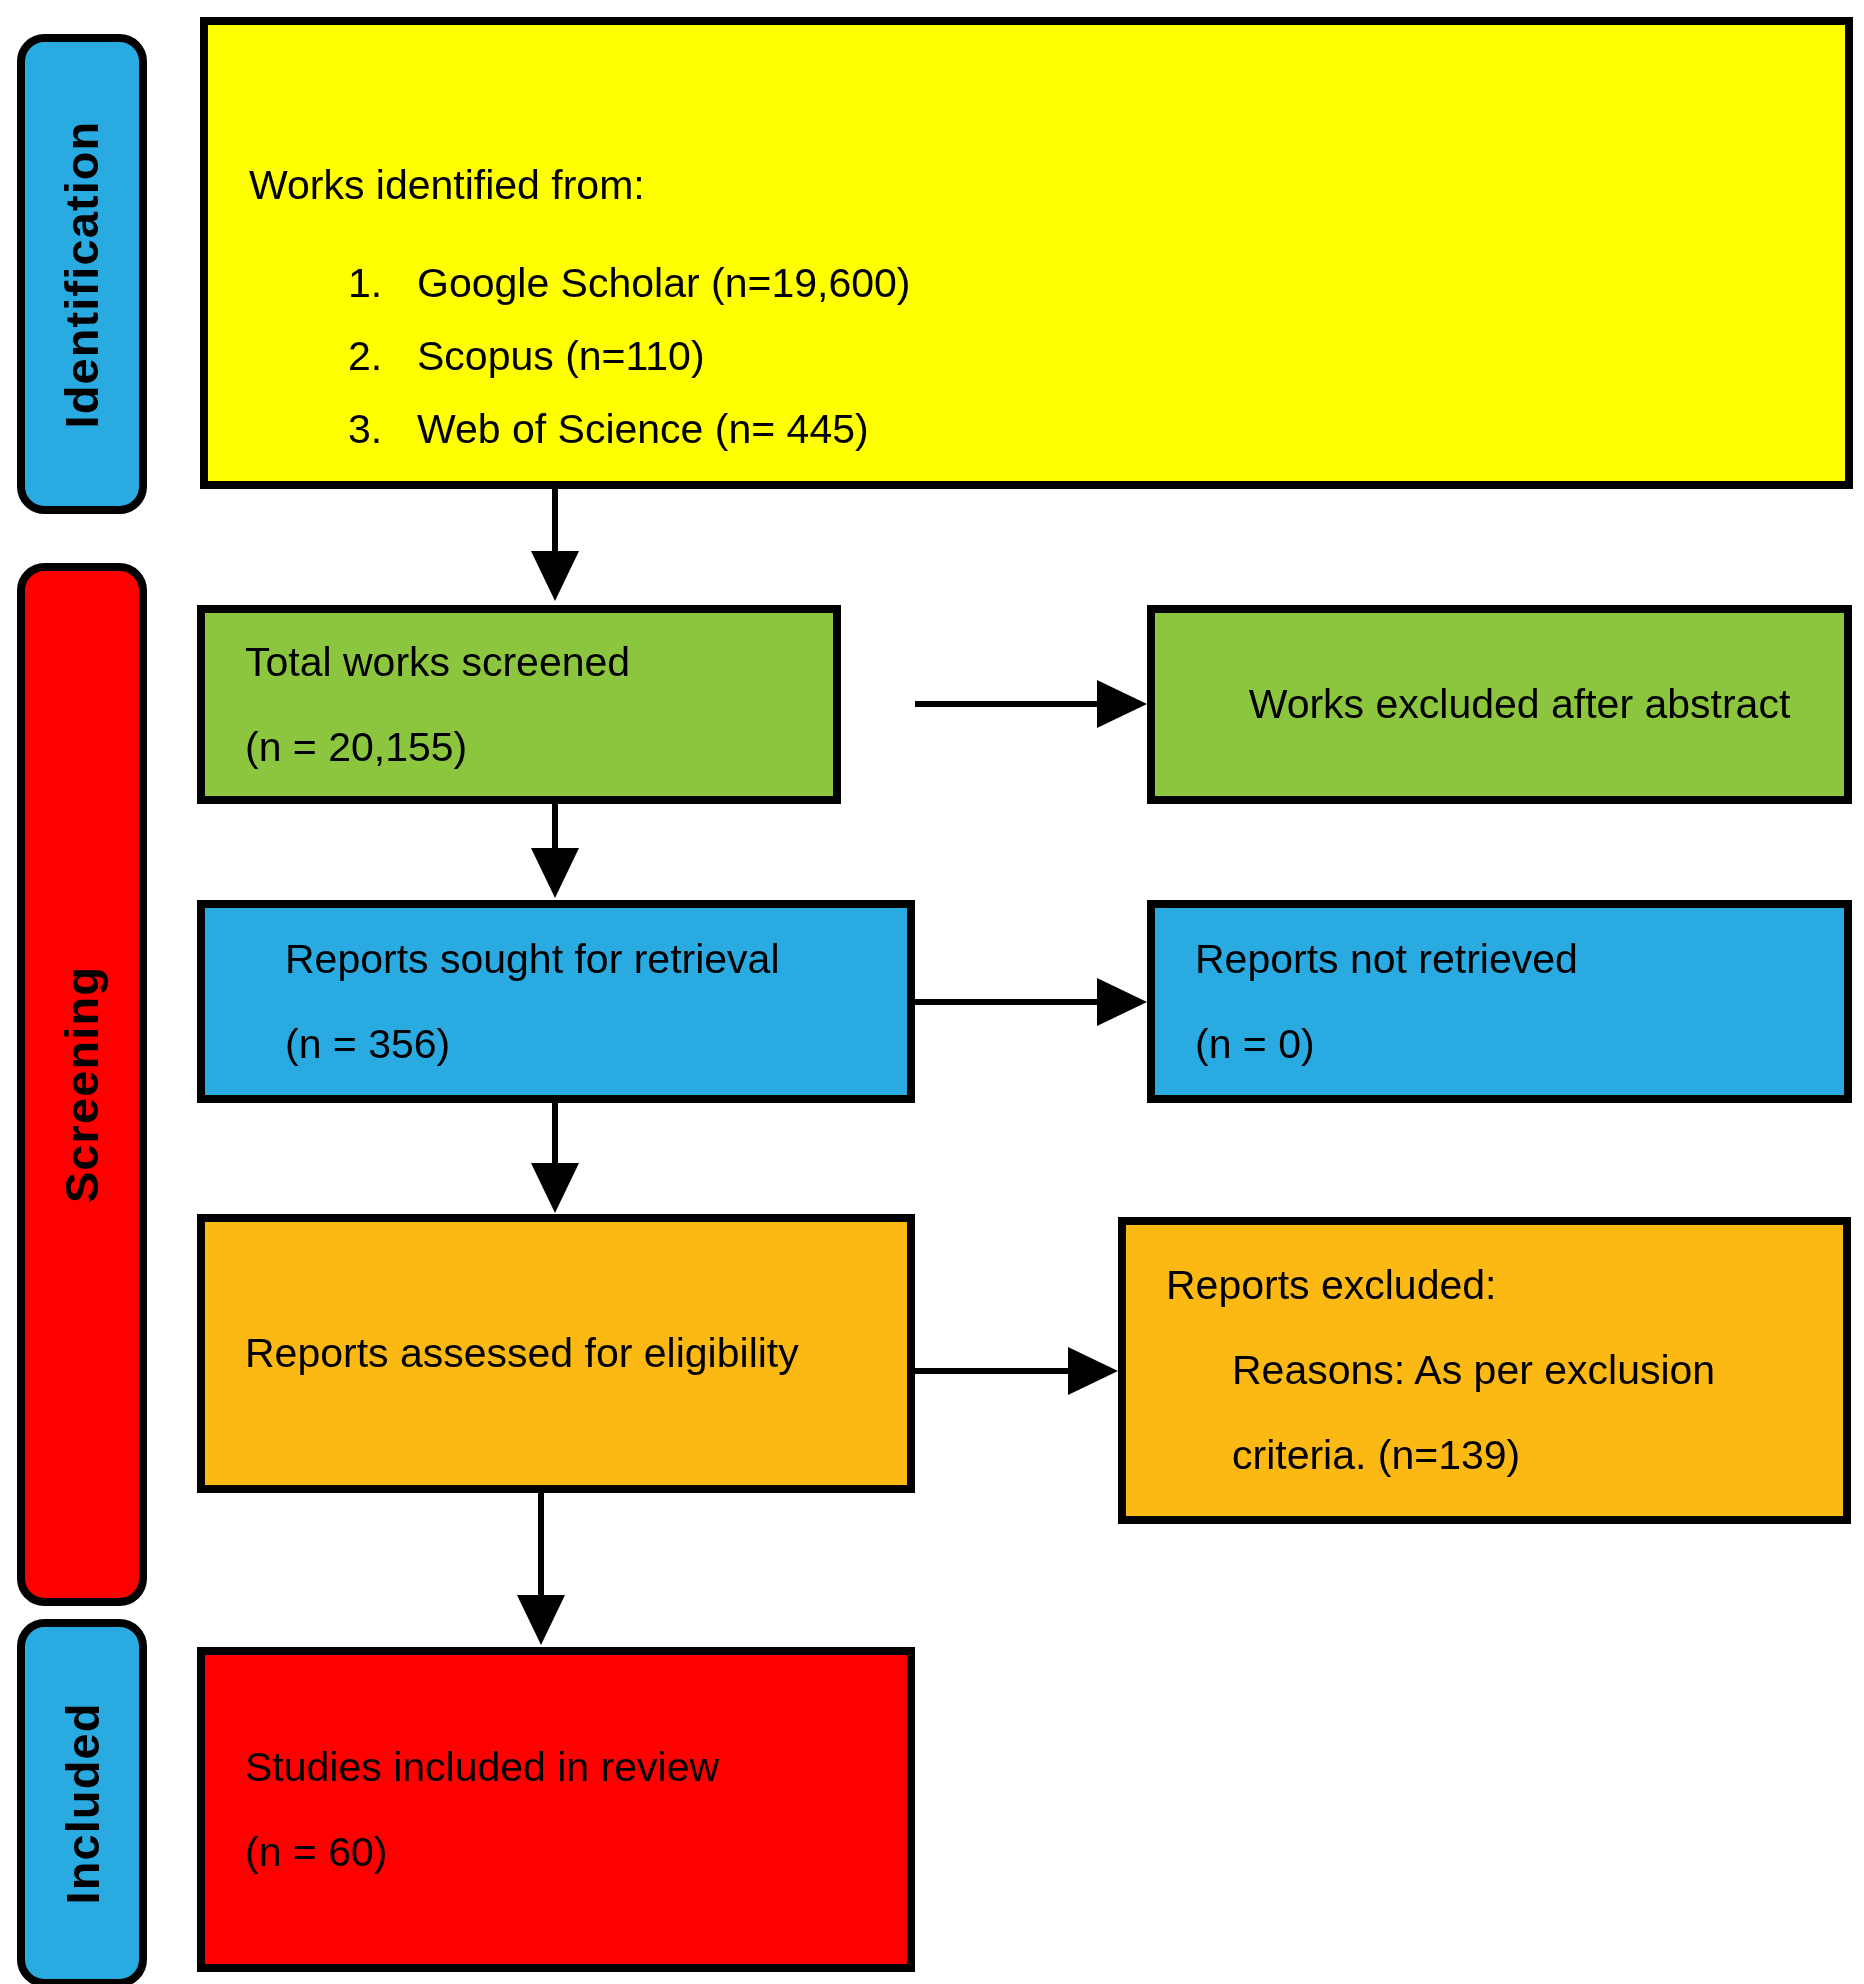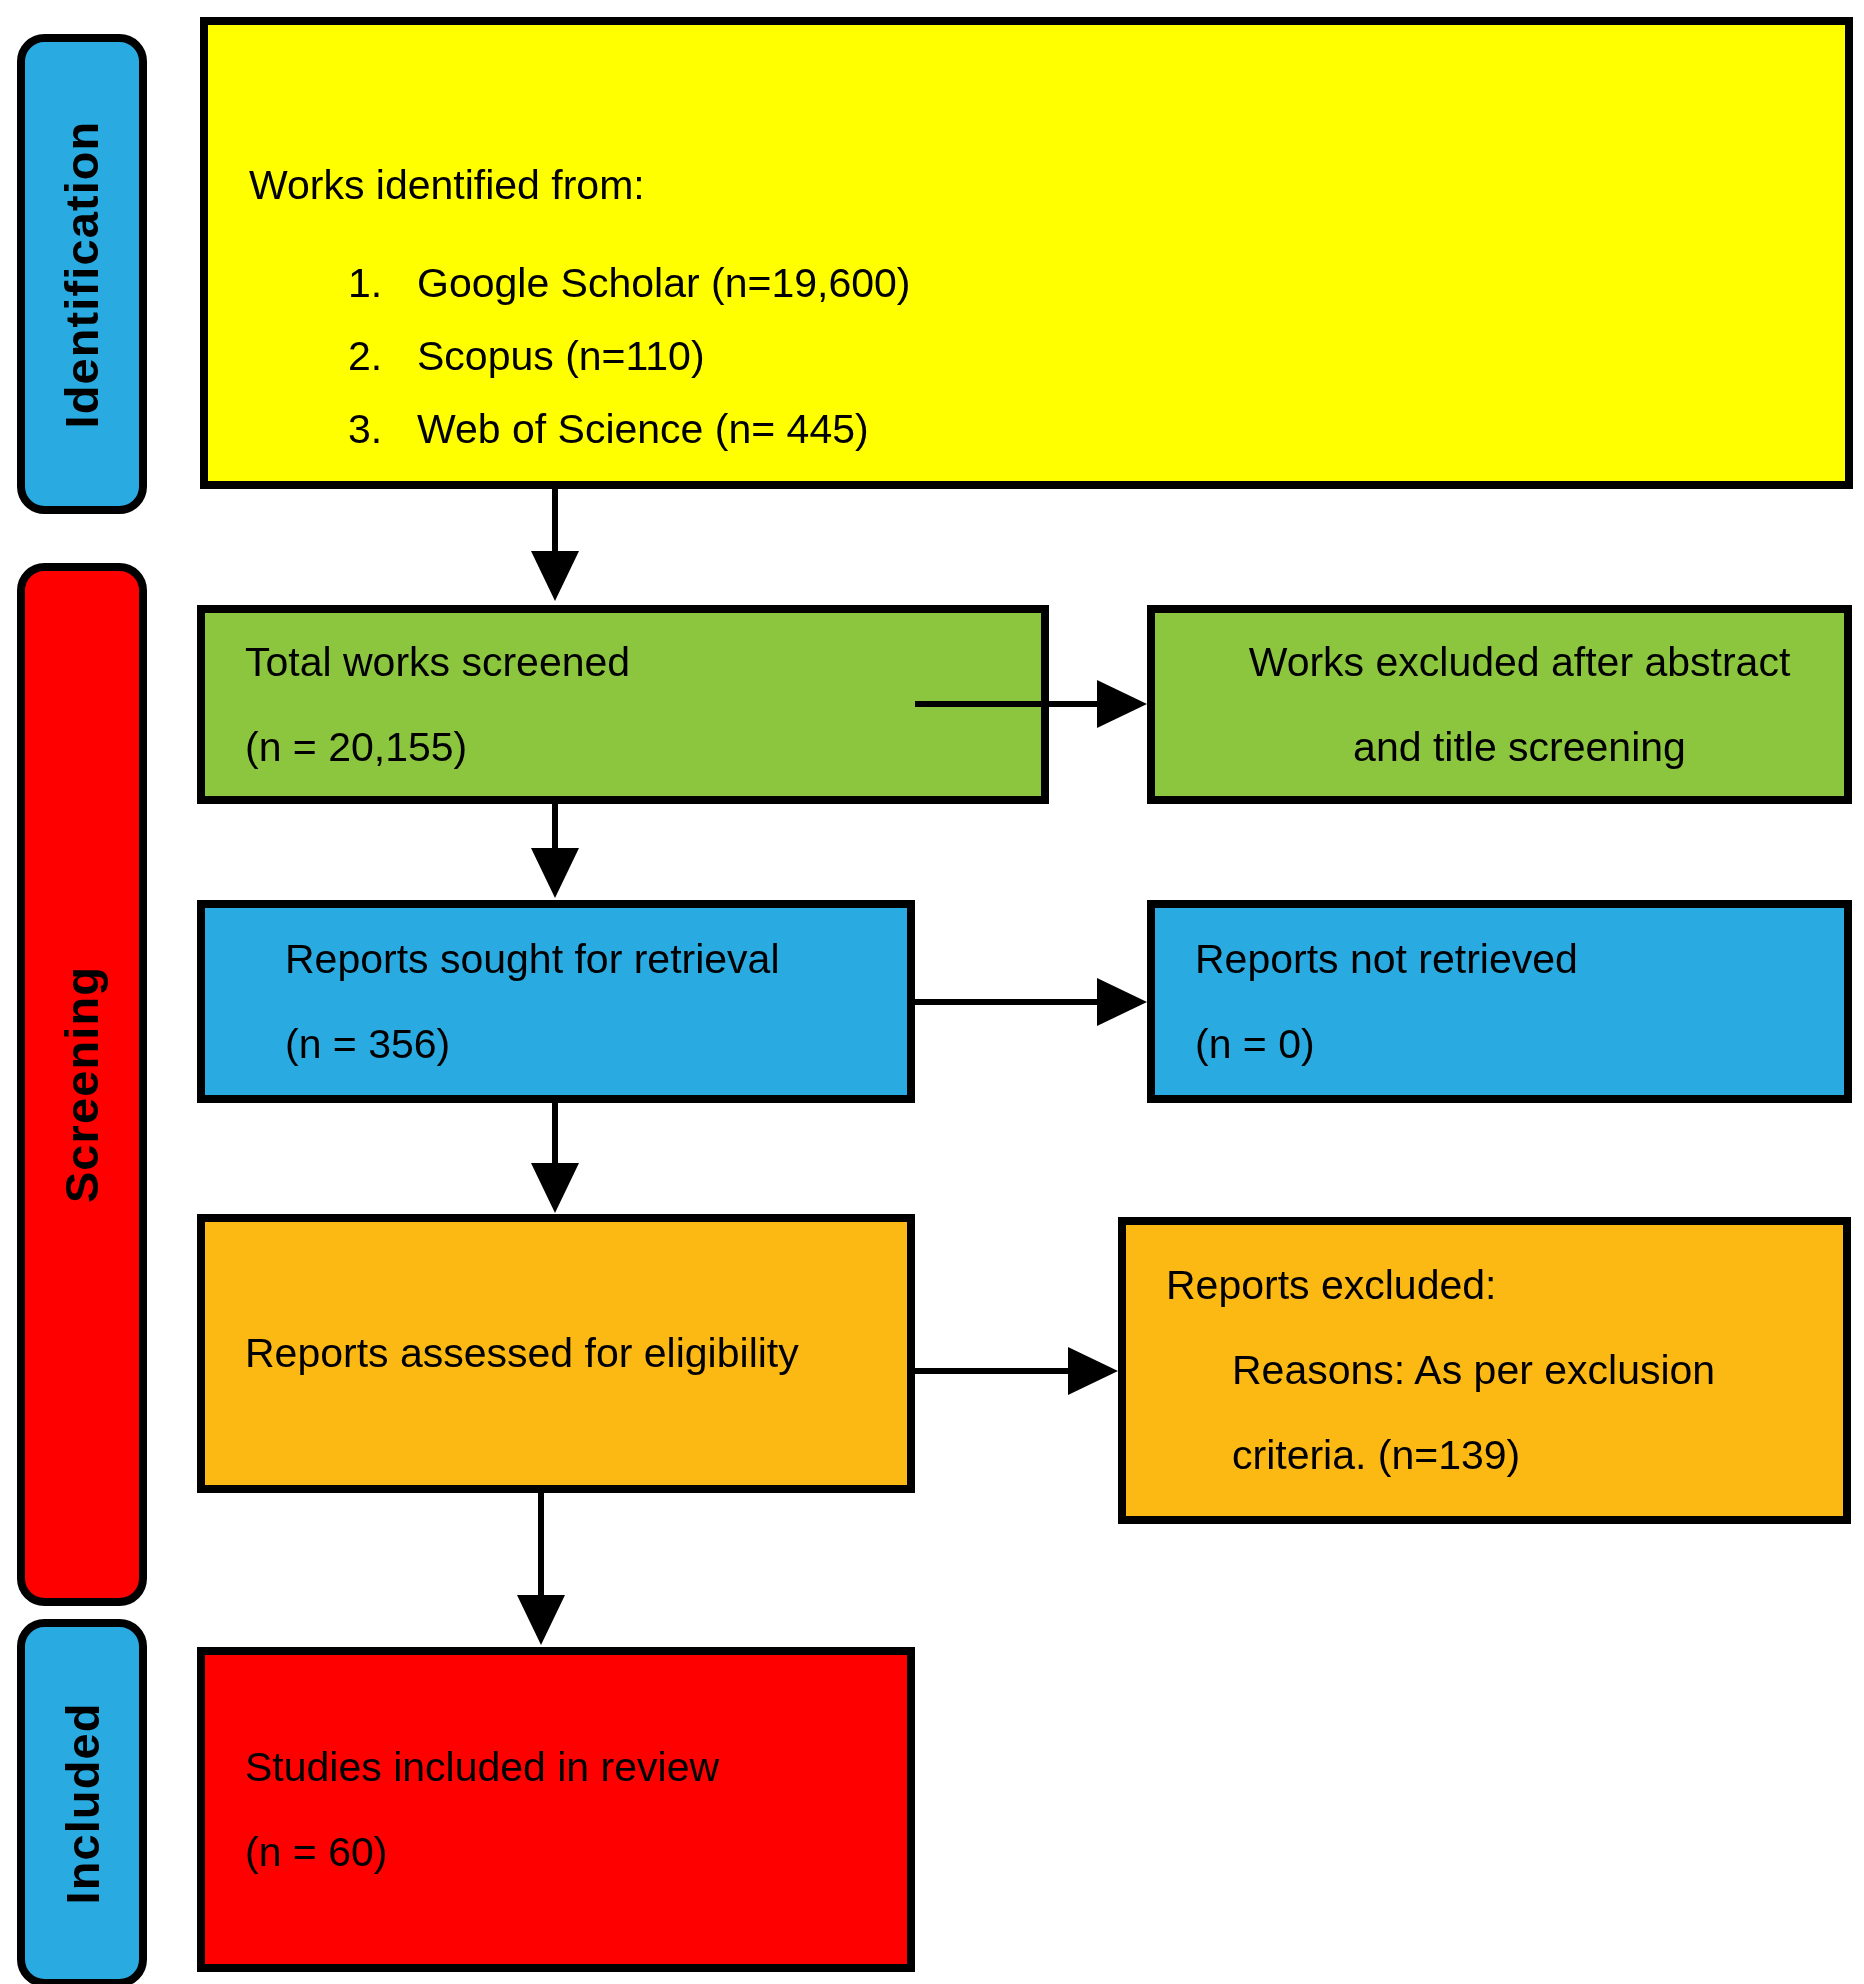--- a/index.html
+++ b/index.html
@@ -77,28 +77,27 @@
       <span class="src-num">1.</span><span>Google Scholar (n=19,600)</span>
     </div>
     <div class="src-item">
       <span class="src-num">2.</span><span>Scopus (n=110)</span>
     </div>
     <div class="src-item">
       <span class="src-num">3.</span><span>Web of Science (n= 445)</span>
     </div>
   </div>
 
-  <div class="box centered" style="left: 197px; top: 605px; width: 852px; height: 199px; background-color: rgb(140, 198, 63);">
+  <div class="box centered" style="left: 197px; top: 605px; width: 644px; height: 199px; background-color: rgb(140, 198, 63);">
     <div class="line">Total works screened</div>
     <div class="line">(n = 20,155)</div>
   </div>
 
   <div class="box centered" style="left: 1147px; top: 605px; width: 705px; height: 199px; background-color: rgb(140, 198, 63); align-items: center;">
     <div class="line">Works excluded after abstract</div>
-    <div class="line">and title screening</div>
   </div>
 
   <div class="box centered" style="left: 197px; top: 900px; width: 718px; height: 203px; background-color: rgb(41, 171, 226); padding-left: 40px;">
     <div class="line">Reports sought for retrieval</div>
     <div class="line">(n = 356)</div>
   </div>
 
   <div class="box centered" style="left: 1147px; top: 900px; width: 705px; height: 203px; background-color: rgb(41, 171, 226);">
     <div class="line">Reports not retrieved</div>
     <div class="line">(n = 0)</div>

